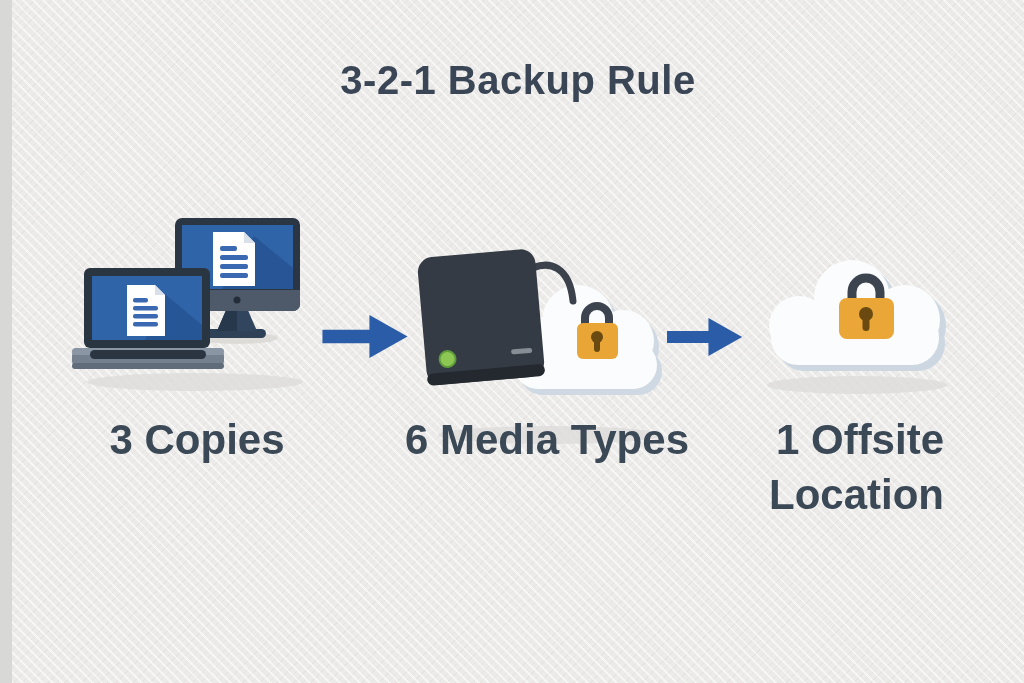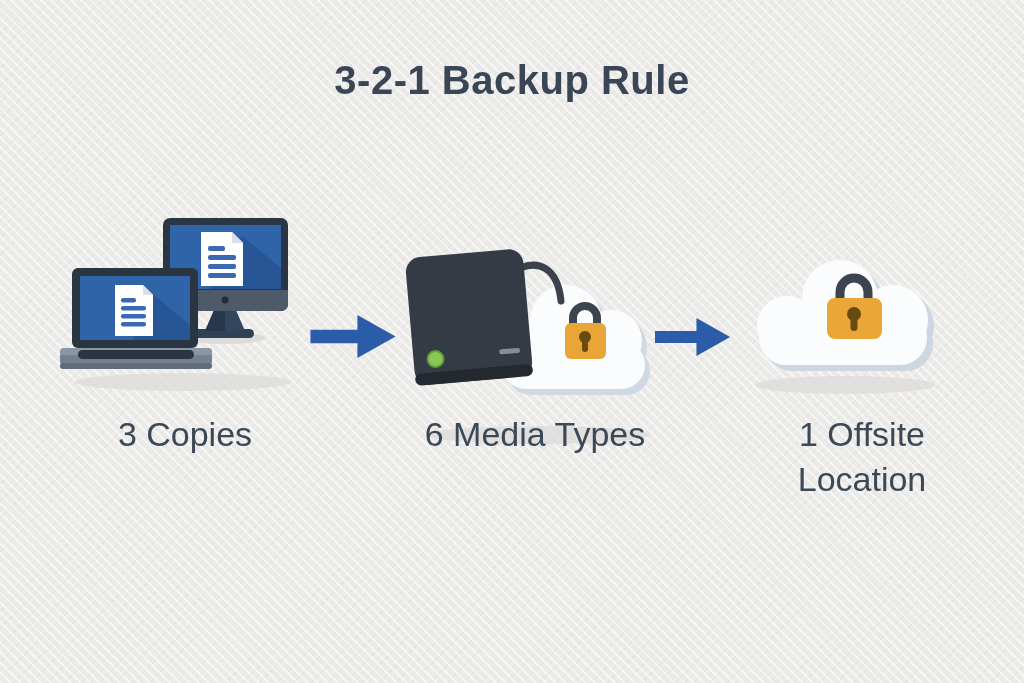--- a/index.html
+++ b/index.html
@@ -10,44 +10,45 @@
     display: flex; align-items: flex-start; justify-content: center;
   }
   .canvas {
     position: relative;
     width: 1024px; height: 683px;
     overflow: hidden;
     background-color: #ecebe9;
     background-image:
       repeating-linear-gradient(45deg, rgba(255,255,255,0.55) 0 2px, rgba(255,255,255,0) 2px 7px),
       repeating-linear-gradient(-45deg, rgba(214,213,209,0.30) 0 1px, rgba(255,255,255,0) 1px 6px);
+    margin-left: 12px;
   }
   .title {
     position: absolute; top: 58px; left: 0; width: 100%;
     text-align: center;
     font-size: 40px; font-weight: bold;
     color: #3a4655;
     letter-spacing: 0.5px;
   }
   .illus { position: absolute; }
   .illus-1 { left: 58px;  top: 208px; width: 245px; height: 190px; }
   .illus-2 { left: 398px; top: 243px; width: 255px; height: 205px; }
   .illus-3 { left: 745px; top: 248px; width: 200px; height: 150px; }
   .arrow   { position: absolute; }
   .arrow-1 { left: 310px; top: 314px; width: 87px; height: 45px; }
   .arrow-2 { left: 655px; top: 315px; width: 76px; height: 44px; }
   .label {
     position: absolute;
-    font-size: 34px; font-weight: normal;
+    font-size: 42px; font-weight: bold;
     color: #3b4856;
     line-height: 1.32;
   }
   .label-1 { left: 40px;  top: 412px; width: 290px; text-align: center; }
   .label-2 { left: 390px; top: 412px; width: 290px; text-align: center; }
-  .label-3 { left: 772px; top: 412px; width: 180px; text-align: center; }
+  .label-3 { left: 752px; top: 412px; width: 180px; text-align: right; }
 </style>
 </head>
 <body>
 
 <div class="canvas">
 
   <h1 class="title">3-2-1 Backup Rule</h1>
 
   <svg class="illus illus-1" viewBox="0 0 245 190">
     <ellipse cx="125" cy="174" rx="108" ry="9" fill="#deddda" opacity="0.85"></ellipse>

